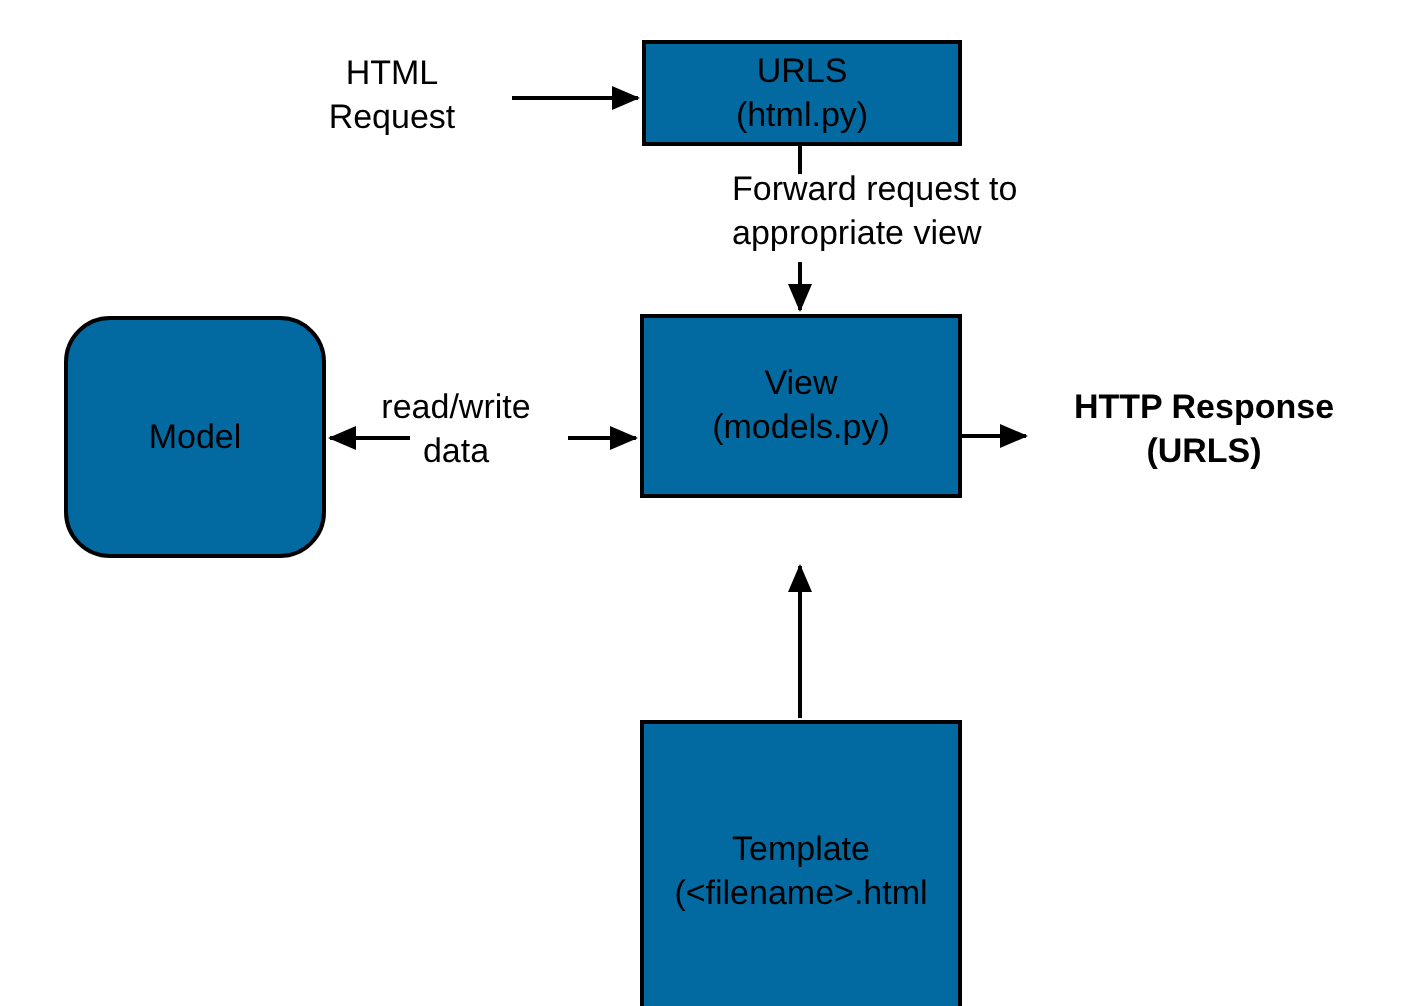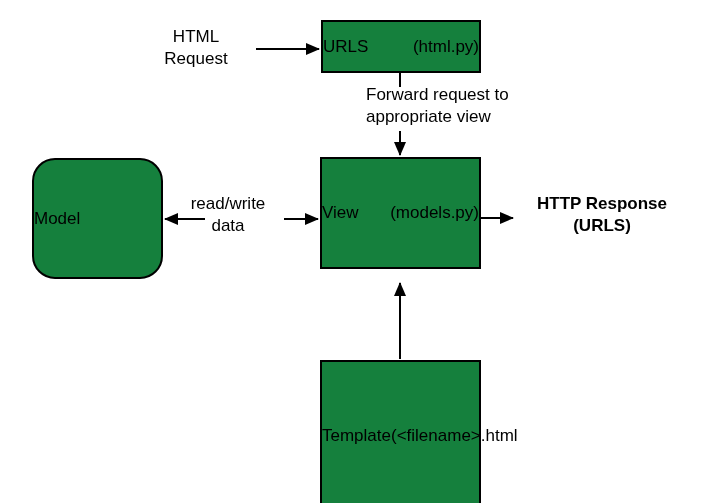--- a/index.html
+++ b/index.html
@@ -11,25 +11,25 @@
     font-family: "Liberation Sans", sans-serif;
     font-size: 17px;
     line-height: 22px;
     color: #000000;
     overflow: hidden;
   }
   .box {
     position: absolute;
     box-sizing: border-box;
     border: 2px solid #000000;
-    background: #15803d;
+    background: #0369a1;
     display: flex;
-    flex-direction: row;
+    flex-direction: column;
     align-items: center;
-    justify-content: space-between;
+    justify-content: center;
     text-align: center;
   }
   .box span { display: block; }
   .label { position: absolute; }
   .label span { display: block; }
   .center { text-align: center; }
   .left { text-align: left; margin-left: 41px; }
   svg.arrows {
     position: absolute;
     left: 0; top: 0;
@@ -63,21 +63,21 @@
 
   <div class="box" style="left:321px; top:20px; width:160px; height:53px;">
     <span>URLS</span>
     <span>(html.py)</span>
   </div>
 
   <div class="box" style="left:32px; top:158px; width:131px; height:121px;border-radius:23px;">
     <span>Model</span>
   </div>
 
-  <div class="box" style="left:320px; top:157px; width:161px; height:112px;">
+  <div class="box" style="left:320px; top:157px; width:161px; height:92px;">
     <span>View</span>
     <span>(models.py)</span>
   </div>
 
   <div class="box" style="left:320px; top:360px; width:161px; height:152px;">
     <span>Template</span>
     <span>(&lt;filename&gt;.html</span>
   </div>
 
   <div class="label center" style="left:139px; top:26px; width:114px;">

